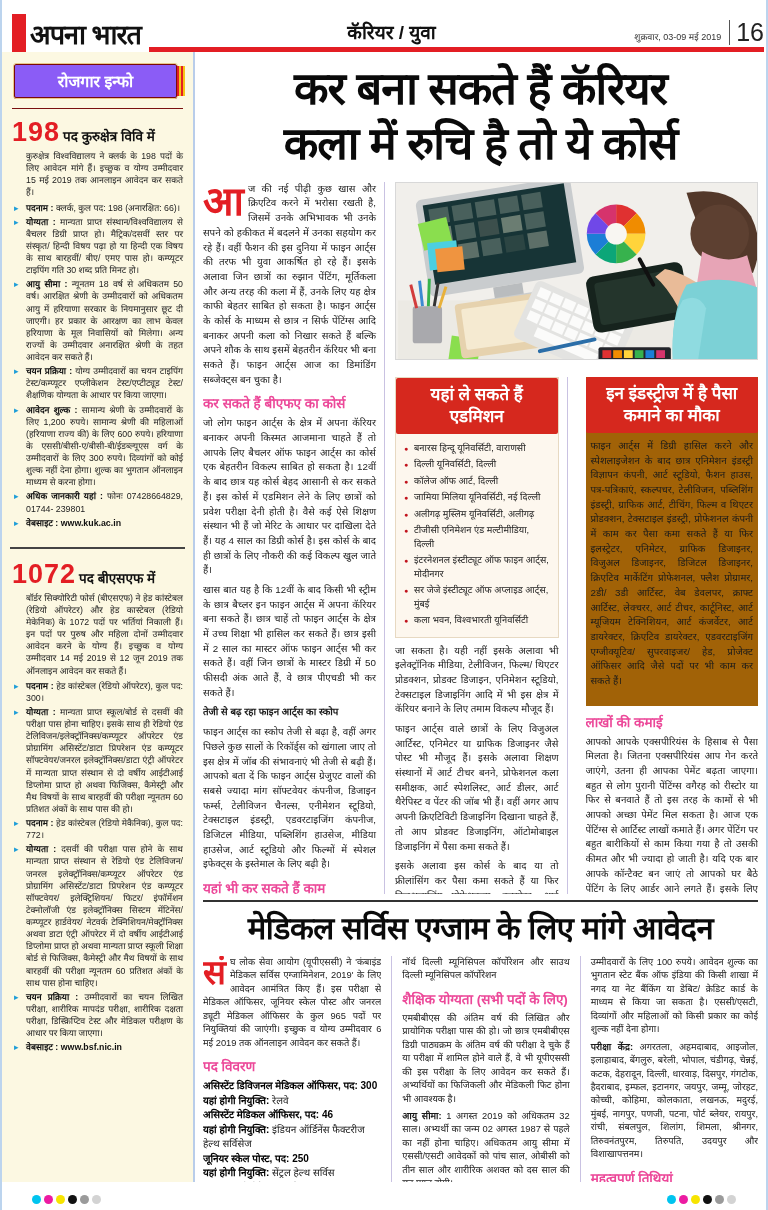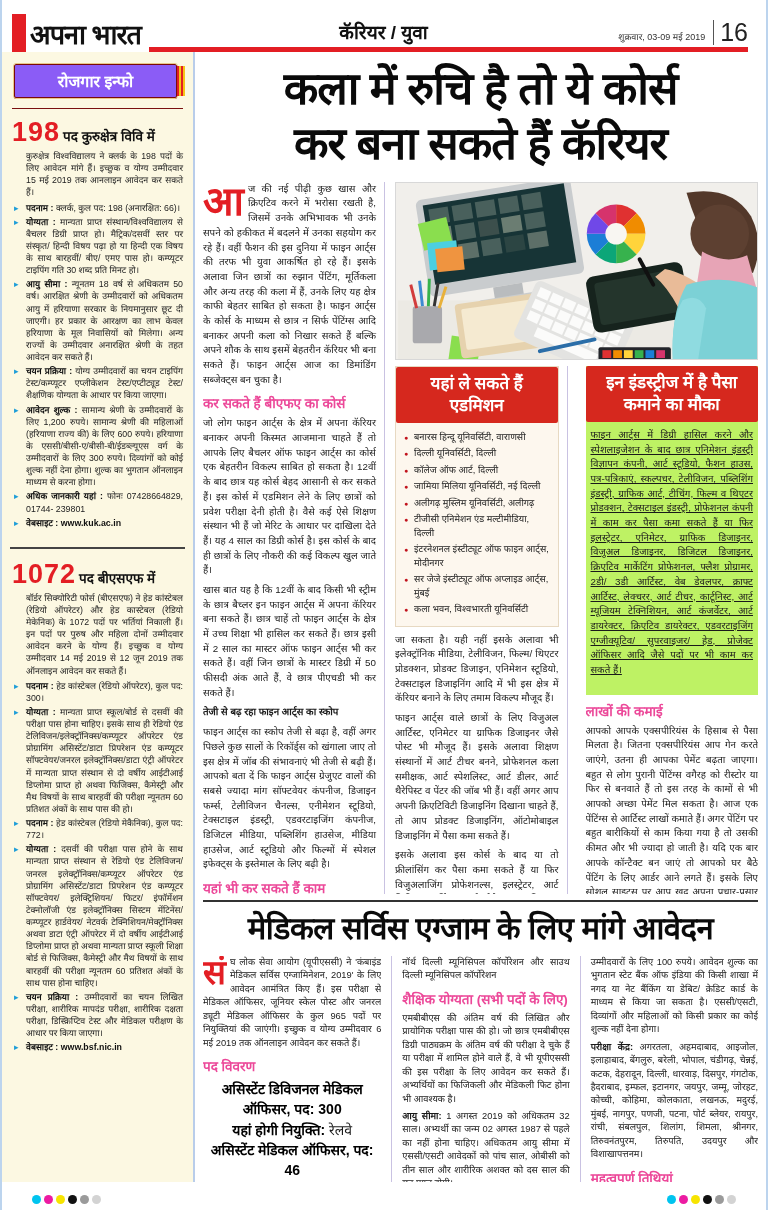--- a/index.html
+++ b/index.html
@@ -2,21 +2,21 @@
 <html lang="hi"><head>
 <meta charset="utf-8">
 <style>
   * { margin:0; padding:0; box-sizing:border-box; }
   html,body { background:#e9e9e9; }
   body { font-family:"Liberation Sans","DejaVu Sans",sans-serif; }
   .page { position:relative; width:768px; height:1210px; margin:0 auto; background:#fff;
           overflow:hidden; border-left:2px solid #bcd4ee; border-right:2px solid #bcd4ee; }
 
   
-  .masthead { display:flex; align-items:flex-end; padding:10px 18px 0 10px; height:52px; }
+  .masthead { display:flex; align-items:flex-end; padding:10px 2px 0 10px; height:52px; }
   .logo-wrap { display:flex; align-items:center; gap:4px; padding-right:8px; }
   .logo-block { width:14px; height:38px; background:#e31e24; display:inline-block; }
   .logo-text { font-size:27px; font-weight:bold; color:#111; letter-spacing:-1px; white-space:nowrap; }
   .mast-right { flex:1; display:flex; align-items:flex-end; border-top:1.5px solid #222;
                 border-bottom:5px solid #e31e24; padding:2px 0 2px 0; height:54px; }
   .section-title { flex:1; text-align:center; font-size:19px; font-weight:bold; color:#111; }
   .mast-date { font-size:9px; color:#333; white-space:nowrap; align-self:flex-end; padding-bottom:2px; }
   .page-no { font-size:25px; color:#222; border-left:1.5px solid #555; padding-left:6px; margin-left:8px; line-height:1; }
 
   
@@ -50,43 +50,43 @@
               margin:6px 0 10px 0; letter-spacing:-1px; }
   .article1 { display:grid; grid-template-columns:182px 1fr; gap:10px; height:712px; overflow:hidden; }
   .a1-col1 { overflow:hidden; border-right:1px solid #c9c2e2; padding-right:8px; }
   .a1-col1 p, .a1-col2 p, .a1-col3 p { font-size:9.8px; line-height:1.5; color:#1a1a1a; text-align:justify; margin-bottom:5px; }
   .dropcap { float:left; color:#e31e24; font-size:40px; line-height:0.85; font-weight:bold; padding:2px 4px 0 0; }
   h3.subhead { font-size:13.5px; font-weight:bold; color:#ec4899; margin:7px 0 4px 0; }
   .scope-line { font-weight:bold; }
 
   .a1-right { display:flex; flex-direction:column; overflow:hidden; }
   .photo { height:178px; border:1px solid #d8d8d8; background:#f4f2ee; position:relative; overflow:hidden; flex:none; }
-  .two-cols { display:grid; grid-template-columns:1fr 1fr; gap:18px; margin-top:6px; flex:1; overflow:hidden; }
+  .two-cols { display:grid; grid-template-columns:1fr 1fr; gap:18px; margin-top:17px; flex:1; overflow:hidden; }
   .a1-col2 { overflow:hidden; border-right:1px solid #c9c2e2; padding-right:8px; }
   .a1-col3 { overflow:hidden; }
 
   .red-box-title { background:#d6281e; color:#fff; font-weight:bold; text-align:center;
                    font-size:17px; line-height:1.3; padding:6px 6px; border-radius:2px; }
   .admission-box { background:#fdf7ee; border:1px solid #e7d9c2; padding:0 0 6px 0; margin-bottom:6px; }
   .admission-list { list-style:none; padding:8px 6px 0 8px; }
   .admission-list li { font-size:9.3px; line-height:1.45; color:#222; padding-left:10px; position:relative; margin-bottom:3px; }
   .admission-list li::before { content:"●"; color:#c1121c; font-size:7px; position:absolute; left:0; top:2px; }
-  .industries-box { background:#bef264; padding:0 0 12px 0; margin-bottom:6px; }
+  .industries-box { background:#a16207; padding:0 0 12px 0; margin-bottom:6px; }
   .industries-box .red-box-title { margin:0 0 6px 0; }
-  .industries-box p { padding:0 5px;text-decoration:underline; }
+  .industries-box p { padding:0 5px; }
 
   
   .art-divider { border:none; border-top:2px solid #333; margin:6px 0 4px 0; }
   .headline2 { text-align:center; font-weight:bold; color:#0a0a0a; font-size:31px; margin:4px 0 8px 0; letter-spacing:-0.5px; }
   .cols3 { display:grid; grid-template-columns:1fr 1fr 1fr; gap:10px; height:238px; overflow:hidden; }
   .cols3 .col { overflow:hidden; }
   .cols3 .col + .col { border-left:1px solid #c9c2e2; padding-left:10px; }
   .cols3 p { font-size:9.3px; line-height:1.45; color:#1a1a1a; text-align:justify; margin-bottom:4px; }
   .dropcap2 { float:left; color:#e31e24; font-size:34px; line-height:0.9; font-weight:bold; padding:1px 4px 0 0; }
-  .pos-item { font-size:14px; line-height:1.45; color:#1a1a1a;text-align:center; }
+  .pos-item { font-size:10px; line-height:1.45; color:#1a1a1a; }
   .pos-item b { color:#000; }
 
   
   .regbar { position:absolute; bottom:4px; left:0; width:100%; height:14px; display:flex;
             justify-content:space-between; padding:0 30px; align-items:center; }
   .dots { display:flex; gap:3px; }
   .dot { width:9px; height:9px; border-radius:50%; }
   .d-c{background:#00c4ef;} .d-m{background:#ec1ba2;} .d-y{background:#f7e400;}
   .d-k{background:#111;} .d-g{background:#9a9a9a;} .d-l{background:#d3d3d3;}
 </style>
@@ -141,22 +141,22 @@
             <div class="job-item"><span class="blt">▸</span><b>पदनाम : </b><span>हेड कांस्टेबल (रेडियो मेकैनिक), कुल पद: 772।</span></div>
             <div class="job-item"><span class="blt">▸</span><b>योग्यता : </b><span>दसवीं की परीक्षा पास होने के साथ मान्यता प्राप्त संस्थान से रेडियो एंड टेलिविजन/ जनरल इलेक्ट्रॉनिक्स/कम्प्यूटर ऑपरेटर एंड प्रोग्रामिंग असिस्टेंट/डाटा प्रिपरेशन एंड कम्प्यूटर सॉफ्टवेयर/ इलेक्ट्रिशियन/ फिटर/ इंफॉर्मेशन टेक्नोलॉजी एंड इलेक्ट्रॉनिक्स सिस्टम मेंटिनेंस/कम्प्यूटर हार्डवेयर/ नेटवर्क टेक्निशियन/मेक्ट्रॉनिक्स अथवा डाटा एंट्री ऑपरेटर में दो वर्षीय आईटीआई डिप्लोमा प्राप्त हो अथवा मान्यता प्राप्त स्कूली शिक्षा बोर्ड से फिजिक्स, कैमेस्ट्री और मैथ विषयों के साथ बारहवीं की परीक्षा न्यूनतम 60 प्रतिशत अंकों के साथ पास होना चाहिए।</span></div>
             <div class="job-item"><span class="blt">▸</span><b>चयन प्रक्रिया : </b><span>उम्मीदवारों का चयन लिखित परीक्षा, शारीरिक मापदंड परीक्षा, शारीरिक दक्षता परीक्षा, डिस्क्रिप्टिव टेस्ट और मेडिकल परीक्षण के आधार पर किया जाएगा।</span></div>
             <div class="job-item"><span class="blt">▸</span><b>वेबसाइट : </b><span class="web">www.bsf.nic.in</span></div>
           </div>
         </div>
     </aside>
 
     <main class="main">
       <h1 class="headline">
+        <div>कर बना सकते हैं कॅरियर</div>
         <div>कला में रुचि है तो ये कोर्स</div>
-        <div>कर बना सकते हैं कॅरियर</div>
       </h1>
 
       <div class="article1">
 
         <div class="a1-col1">
           <p>
             <span class="dropcap">आ</span><span>ज की नई पीढ़ी कुछ खास और क्रिएटिव करने में भरोसा रखती है, जिसमें उनके अभिभावक भी उनके सपने को हकीकत में बदलने में उनका सहयोग कर रहे हैं। वहीं फैशन की इस दुनिया में फाइन आर्ट्स की तरफ भी युवा आकर्षित हो रहे हैं। इसके अलावा जिन छात्रों का रुझान पेंटिंग, मूर्तिकला और अन्य तरह की कला में हैं, उनके लिए यह क्षेत्र काफी बेहतर साबित हो सकता है। फाइन आर्ट्स के कोर्स के माध्यम से छात्र न सिर्फ पेंटिंग्स आदि बनाकर अपनी कला को निखार सकते हैं बल्कि अपने शौक के साथ इसमें बेहतरीन कॅरियर भी बना सकते हैं। फाइन आर्ट्स आज का डिमांडिंग सब्जेक्ट्स बन चुका है।</span>
           </p>
           <h3 class="subhead">कर सकते हैं बीएफए का कोर्स</h3>
           <p>जो लोग फाइन आर्ट्स के क्षेत्र में अपना कॅरियर बनाकर अपनी किस्मत आजमाना चाहते हैं तो आपके लिए बैचलर ऑफ फाइन आर्ट्स का कोर्स एक बेहतरीन विकल्प साबित हो सकता है। 12वीं के बाद छात्र यह कोर्स बेहद आसानी से कर सकते हैं। इस कोर्स में एडमिशन लेने के लिए छात्रों को प्रवेश परीक्षा देनी होती है। वैसे कई ऐसे शिक्षण संस्थान भी हैं जो मेरिट के आधार पर दाखिला देते हैं। यह 4 साल का डिग्री कोर्स है। इस कोर्स के बाद ही छात्रों के लिए नौकरी की कई विकल्प खुल जाते हैं।</p>

